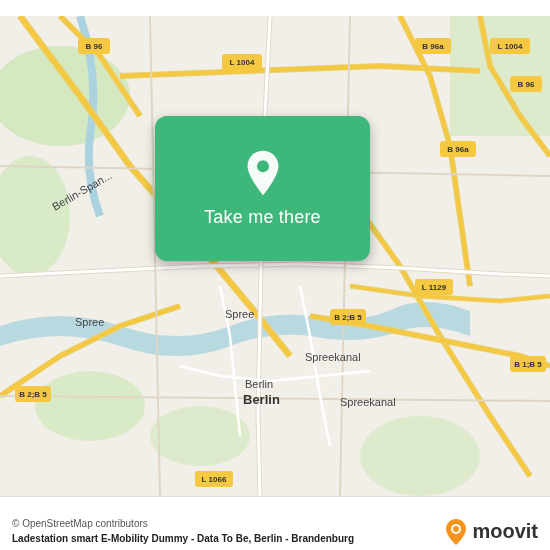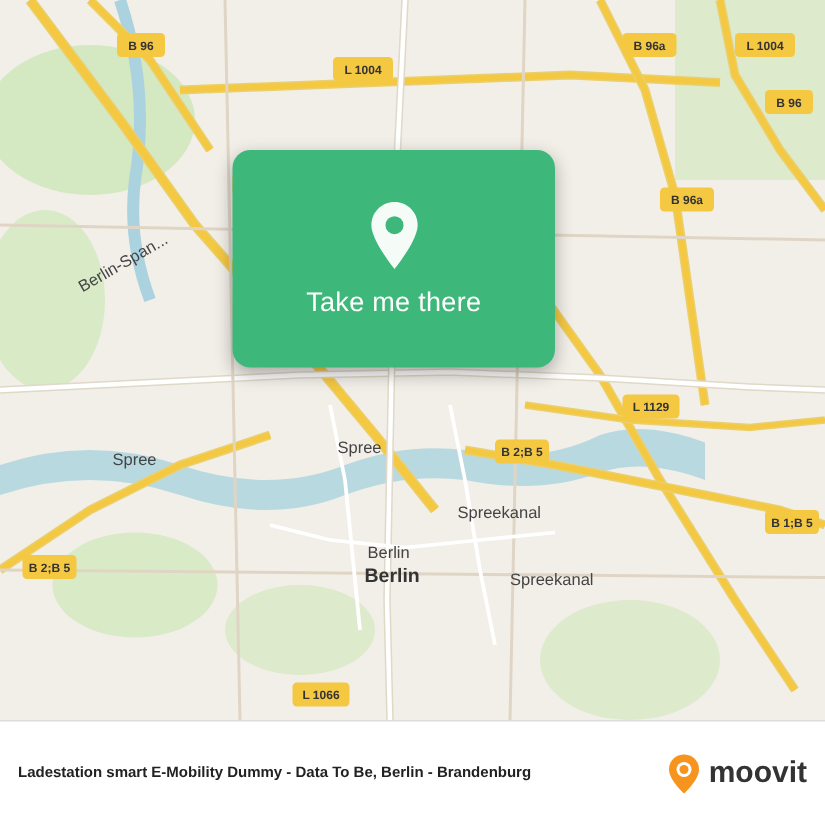--- a/index.html
+++ b/index.html
@@ -10,20 +10,21 @@
       font-family: Arial, sans-serif;
       position: relative;
     }
 
     #map-container {
       width: 550px;
       height: 480px;
       position: relative;
       overflow: hidden;
       background-color: #e8e0d8;
+      margin-top: 16px;
     }
 
     
     #map-bg {
       width: 100%;
       height: 100%;
       position: absolute;
       top: 0; left: 0;
     }
 
@@ -224,20 +225,21 @@
 
       <path d="M24 2 C14 2 6 10 6 20 C6 32 24 54 24 54 C24 54 42 32 42 20 C42 10 34 2 24 2 Z" fill="white" opacity="0.95"></path>
       <circle cx="24" cy="20" r="7" fill="#3db87a"></circle>
     </svg>
     <button id="take-me-there-btn">Take me there</button>
   </div>
 </div>
 
 <div id="bottom-bar">
   <div id="bottom-left">
+    <span id="osm-credit">© OpenStreetMap contributors</span>
     <span id="location-name">Ladestation smart E-Mobility Dummy - Data To Be,
 Berlin - Brandenburg</span>
   </div>
   <div id="moovit-logo">
 
     <svg id="moovit-pin" viewBox="0 0 24 28" xmlns="http://www.w3.org/2000/svg">
       <path d="M12 1 C6 1 2 5.5 2 11 C2 18 12 27 12 27 C12 27 22 18 22 11 C22 5.5 18 1 12 1 Z" fill="#f7941d"></path>
       <circle cx="12" cy="11" r="5" fill="white"></circle>
       <circle cx="12" cy="11" r="3" fill="#f7941d"></circle>
     </svg>

